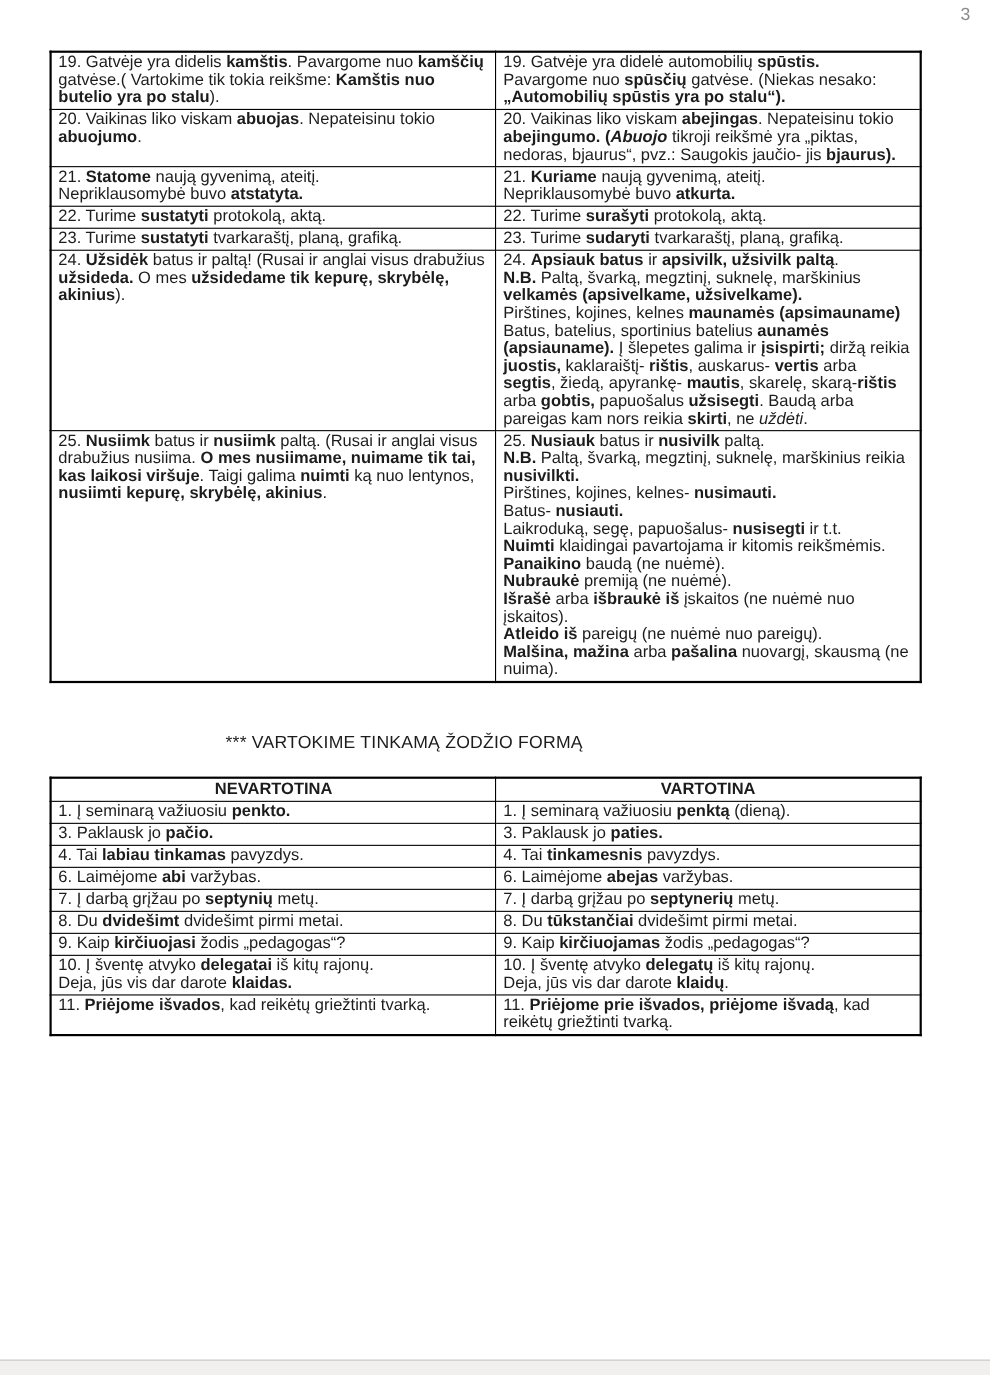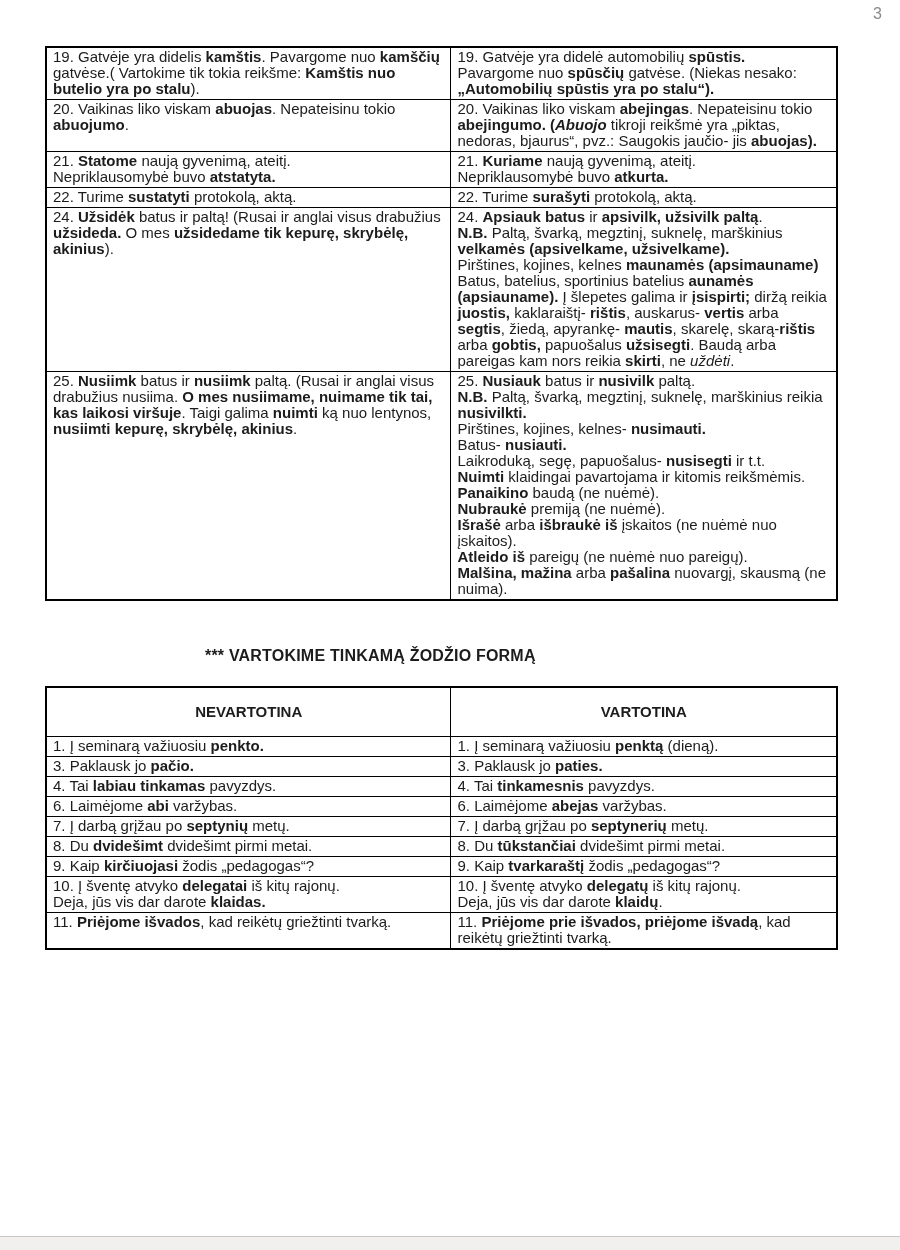--- a/index.html
+++ b/index.html
@@ -28,28 +28,28 @@
     border:1px solid #000;
     vertical-align:top;
     padding:1px 6px 2px 6px;
     font-size:15px;
     line-height:16px;
     word-wrap:break-word;
   }
   table.doc-table th{
     text-align:center;
     font-weight:bold;
-    padding:16px 6px;
+    padding:2px 6px;
   }
   col.left-col{width:51.2%;}
   col.right-col{width:48.8%;}
   .section-heading{
     margin:46px 0 0 160px;
     font-size:16px;
-    font-weight:bold;
+    font-weight:normal;
     letter-spacing:0.2px;
   }
   #word-form-table{
     margin-top:21px;
   }
   .bottom-strip{
     position:absolute;
     left:0;bottom:0;
     width:100%;height:13px;
     background:#f1f0ee;
@@ -68,29 +68,33 @@
         <col class="left-col">
         <col class="right-col">
       </colgroup>
     <tbody>
         <tr>
           <td>19. Gatvėje yra didelis <b>kamštis</b>. Pavargome nuo <b>kamščių</b> gatvėse.( Vartokime tik tokia reikšme: <b>Kamštis nuo butelio yra po stalu</b>).</td>
           <td>19. Gatvėje yra didelė automobilių <b>spūstis.</b><br>Pavargome nuo <b>spūsčių</b> gatvėse. (Niekas nesako: <b>„Automobilių spūstis yra po stalu“).</b></td>
         </tr>
         <tr>
           <td>20. Vaikinas liko viskam <b>abuojas</b>. Nepateisinu tokio <b>abuojumo</b>.</td>
-          <td>20. Vaikinas liko viskam <b>abejingas</b>. Nepateisinu tokio <b>abejingumo. (</b><b><i>Abuojo</i></b> tikroji reikšmė yra „piktas, nedoras, bjaurus“, pvz.: Saugokis jaučio- jis <b>abuojas).</b></td>
+          <td>20. Vaikinas liko viskam <b>abejingas</b>. Nepateisinu tokio <b>abejingumo. (</b><b><i>Abuojo</i></b> tikroji reikšmė yra „piktas, nedoras, bjaurus“, pvz.: Saugokis jaučio- jis <b>bjaurus).</b></td>
         </tr>
         <tr>
           <td>21. <b>Statome</b> naują gyvenimą, ateitį.<br>Nepriklausomybė buvo <b>atstatyta.</b></td>
           <td>21. <b>Kuriame</b> naują gyvenimą, ateitį.<br>Nepriklausomybė buvo <b>atkurta.</b></td>
         </tr>
         <tr>
           <td>22. Turime <b>sustatyti</b> protokolą, aktą.</td>
           <td>22. Turime <b>surašyti</b> protokolą, aktą.</td>
+        </tr>
+        <tr>
+          <td>23. Turime <b>sustatyti</b> tvarkaraštį, planą, grafiką.</td>
+          <td>23. Turime <b>sudaryti</b> tvarkaraštį, planą, grafiką.</td>
         </tr>
         <tr>
           <td>24. <b>Užsidėk</b> batus ir paltą! (Rusai ir anglai visus drabužius <b>užsideda.</b> O mes <b>užsidedame tik kepurę, skrybėlę, akinius</b>).</td>
           <td>24. <b>Apsiauk batus</b> ir <b>apsivilk, užsivilk paltą</b>.<br><b>N.B.</b> Paltą, švarką, megztinį, suknelę, marškinius <b>velkamės (apsivelkame, užsivelkame).</b><br>Pirštines, kojines, kelnes <b>maunamės (apsimauname)</b><br>Batus, batelius, sportinius batelius <b>aunamės</b><br><b>(apsiauname).</b> Į šlepetes galima ir <b>įsispirti;</b> diržą reikia <b>juostis,</b> kaklaraištį- <b>rištis</b>, auskarus- <b>vertis</b> arba <b>segtis</b>, žiedą, apyrankę- <b>mautis</b>, skarelę, skarą-<b>rištis</b> arba <b>gobtis,</b> papuošalus <b>užsisegti</b>. Baudą arba pareigas kam nors reikia <b>skirti</b>, ne <i>uždėti</i>.</td>
         </tr>
         <tr>
           <td>25. <b>Nusiimk</b> batus ir <b>nusiimk</b> paltą. (Rusai ir anglai visus drabužius nusiima. <b>O mes nusiimame, nuimame tik tai, kas laikosi viršuje</b>. Taigi galima <b>nuimti</b> ką nuo lentynos, <b>nusiimti kepurę, skrybėlę, akinius</b>.</td>
           <td>25. <b>Nusiauk</b> batus ir <b>nusivilk</b> paltą.<br><b>N.B.</b> Paltą, švarką, megztinį, suknelę, marškinius reikia <b>nusivilkti.</b><br>Pirštines, kojines, kelnes- <b>nusimauti.</b><br>Batus- <b>nusiauti.</b><br>Laikroduką, segę, papuošalus- <b>nusisegti</b> ir t.t.<br><b>Nuimti</b> klaidingai pavartojama ir kitomis reikšmėmis.<br><b>Panaikino</b> baudą (ne nuėmė).<br><b>Nubraukė</b> premiją (ne nuėmė).<br><b>Išrašė</b> arba <b>išbraukė iš</b> įskaitos (ne nuėmė nuo įskaitos).<br><b>Atleido iš</b> pareigų (ne nuėmė nuo pareigų).<br><b>Malšina, mažina</b> arba <b>pašalina</b> nuovargį, skausmą (ne nuima).</td>
         </tr>
       </tbody>
@@ -129,21 +133,21 @@
         <tr>
           <td>7. Į darbą grįžau po <b>septynių</b> metų.</td>
           <td>7. Į darbą grįžau po <b>septynerių</b> metų.</td>
         </tr>
         <tr>
           <td>8. Du <b>dvidešimt</b> dvidešimt pirmi metai.</td>
           <td>8. Du <b>tūkstančiai</b> dvidešimt pirmi metai.</td>
         </tr>
         <tr>
           <td>9. Kaip <b>kirčiuojasi</b> žodis „pedagogas“?</td>
-          <td>9. Kaip <b>tvarkaraštį</b> žodis „pedagogas“?</td>
+          <td>9. Kaip <b>kirčiuojamas</b> žodis „pedagogas“?</td>
         </tr>
         <tr>
           <td>10. Į šventę atvyko <b>delegatai</b> iš kitų rajonų.<br> Deja, jūs vis dar darote <b>klaidas.</b></td>
           <td>10. Į šventę atvyko <b>delegatų</b> iš kitų rajonų.<br>Deja, jūs vis dar darote <b>klaidų</b>.</td>
         </tr>
         <tr>
           <td>11. <b>Priėjome išvados</b>, kad reikėtų griežtinti tvarką.</td>
           <td>11. <b>Priėjome prie išvados, priėjome išvadą</b>, kad reikėtų griežtinti tvarką.</td>
         </tr>
       </tbody>

